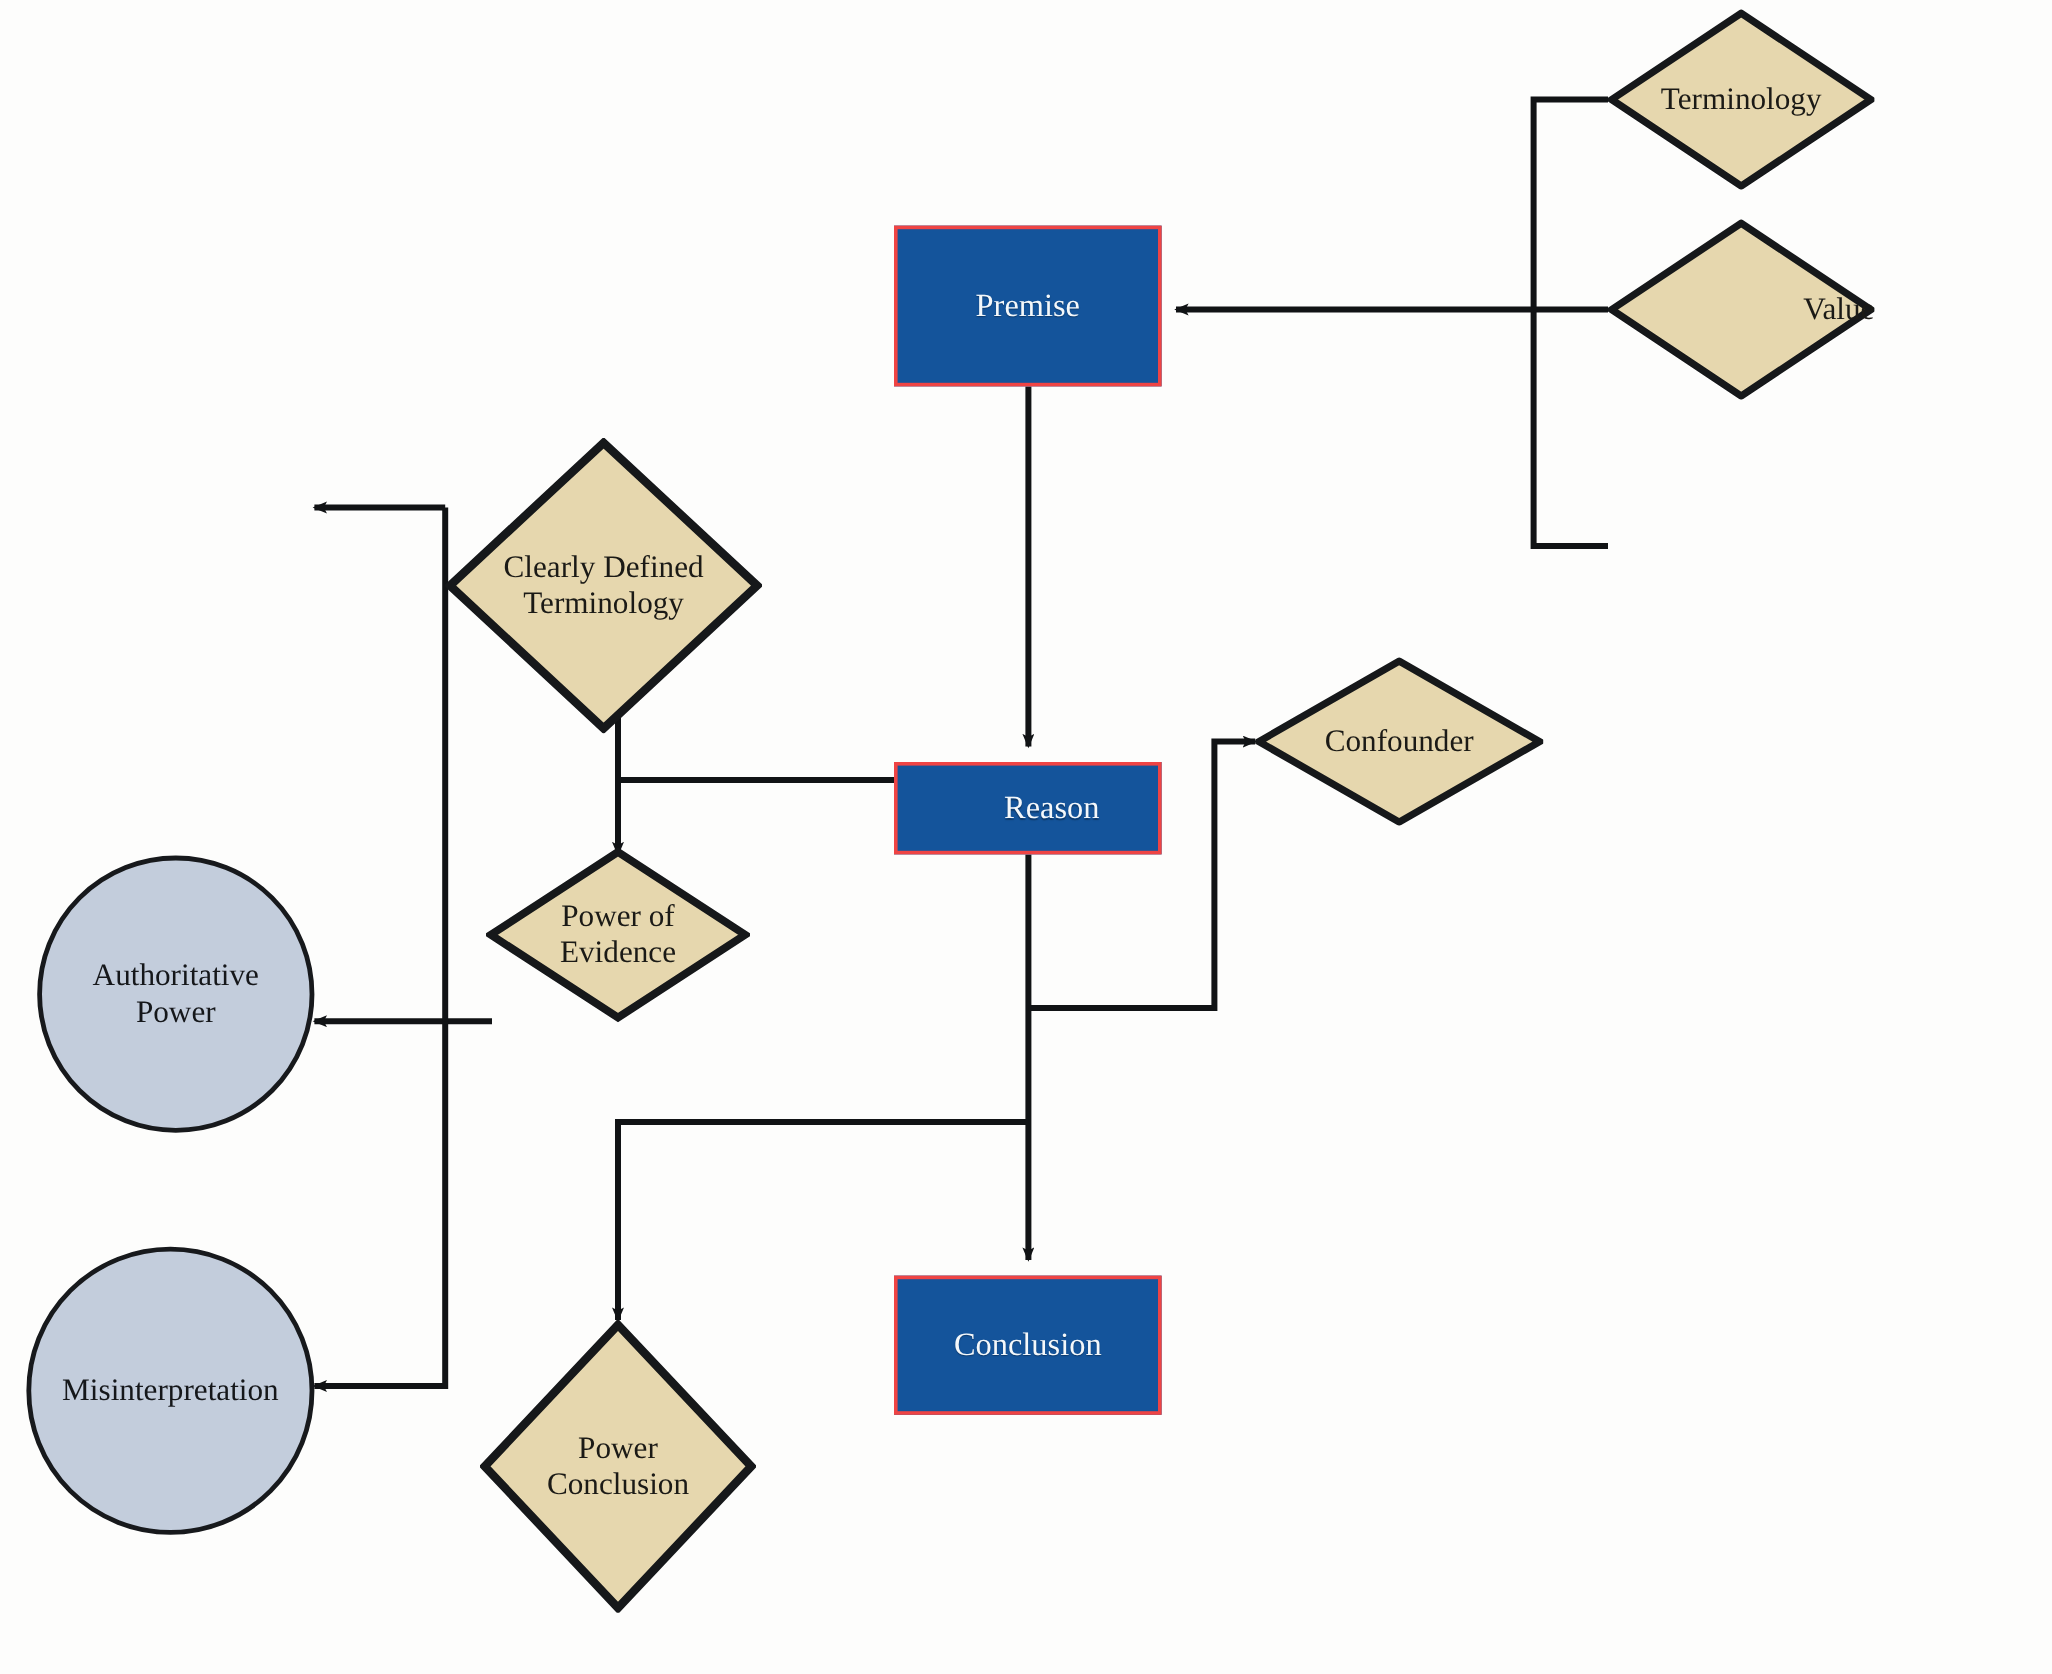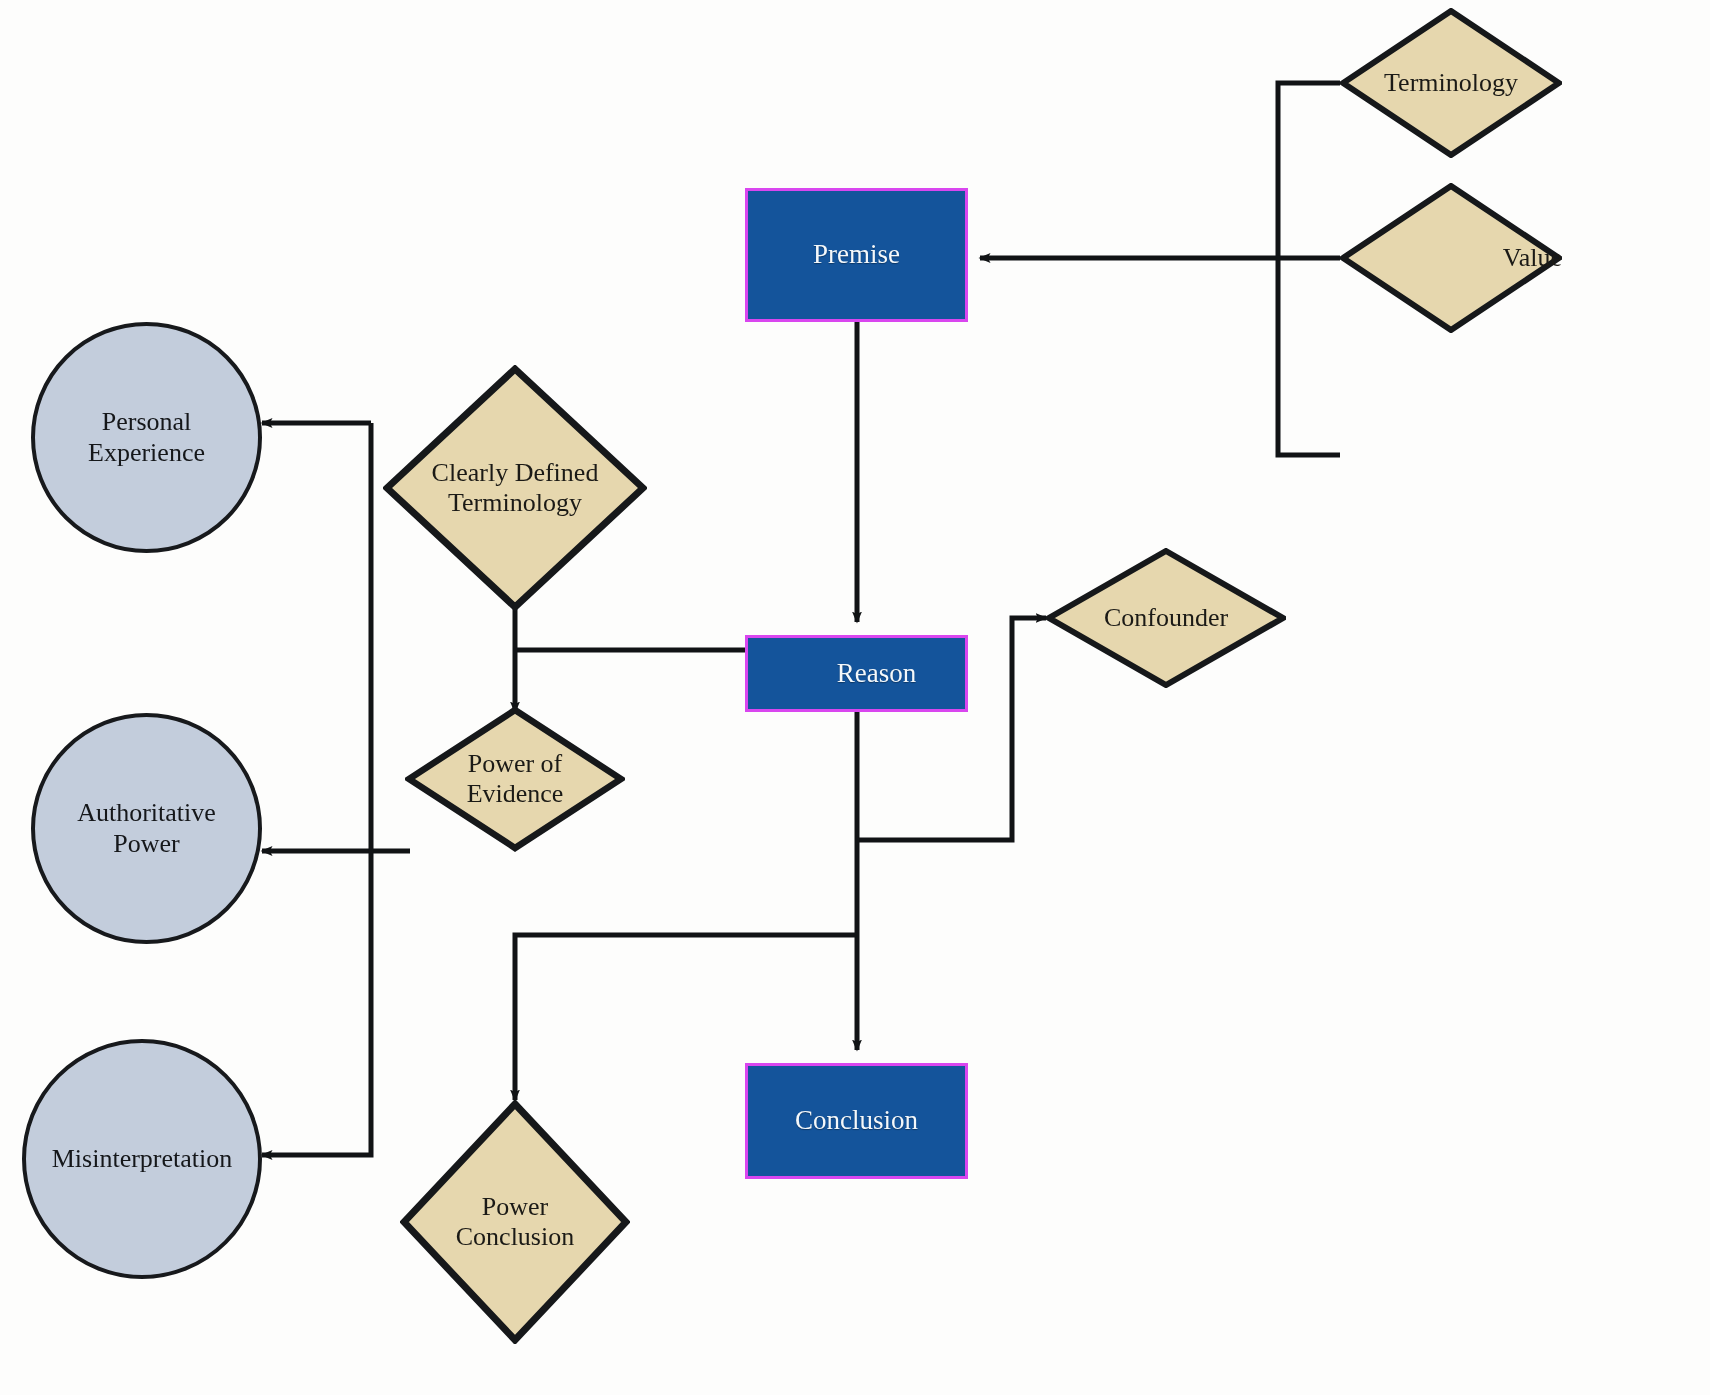--- a/index.html
+++ b/index.html
@@ -34,21 +34,21 @@
   .node-label {
     position: relative;
     z-index: 3;
     line-height: 1.16;
     white-space: pre-line;
     pointer-events: none;
   }
   
   .rect {
     background: #14549B;
-    border: 3px solid #d946ef;
+    border: 3px solid #ef4444;
     box-shadow: 0 0 0 0 rgba(0,0,0,0);
   }
   .rect .node-label {
     color: #f4f8fb;
     font-size: 27px;
     text-shadow: 0 1px 1px rgba(0,0,0,.35);
   }
   
   .diamond {
     background: transparent;
@@ -138,21 +138,21 @@
   </div>
 
 
   <div class="node diamond" style="left:1046px; top:548px; width:240px; height:140px;">
     <svg class="dshape" viewBox="0 0 240 140" preserveAspectRatio="none">
       <polygon points="120,3 237,70 120,137 3,70" fill="#E6D7AE" stroke="#16181A" stroke-width="6"></polygon>
     </svg>
     <span class="node-label">Confounder</span>
   </div>
 
-  <div class="node diamond" style="left:383px; top:365px; width:264px; height:246px;">
+  <div class="node diamond" style="left:371px; top:365px; width:264px; height:246px;">
     <svg class="dshape" viewBox="0 0 264 246" preserveAspectRatio="none">
       <polygon points="132,4 260,123 132,242 4,123" fill="#E6D7AE" stroke="#16181A" stroke-width="7"></polygon>
     </svg>
     <span class="node-label">Clearly Defined
 Terminology</span>
   </div>
 
   <div class="node diamond" style="left:405px; top:706px; width:220px; height:146px;">
     <svg class="dshape" viewBox="0 0 220 146" preserveAspectRatio="none">
       <polygon points="110,4 216,73 110,142 4,73" fill="#E6D7AE" stroke="#16181A" stroke-width="6.5"></polygon>
@@ -162,24 +162,20 @@
   </div>
 
   <div class="node diamond" style="left:400px; top:1100px; width:230px; height:244px;">
     <svg class="dshape" viewBox="0 0 230 244" preserveAspectRatio="none">
       <polygon points="115,4 226,122 115,240 4,122" fill="#E6D7AE" stroke="#16181A" stroke-width="7"></polygon>
     </svg>
     <span class="node-label">Power
 Conclusion</span>
   </div>
 
-  <div class="node ellipse" style="left:31px; top:322px; width:231px; height:231px;">
-    <span class="node-label">Personal
-Experience</span>
-  </div>
 
   <div class="node ellipse" style="left:31px; top:713px; width:231px; height:231px;">
     <span class="node-label">Authoritative
 Power</span>
   </div>
 
   <div class="node ellipse" style="left:22px; top:1039px; width:240px; height:240px;">
     <span class="node-label">Misinterpretation</span>
   </div>
 

